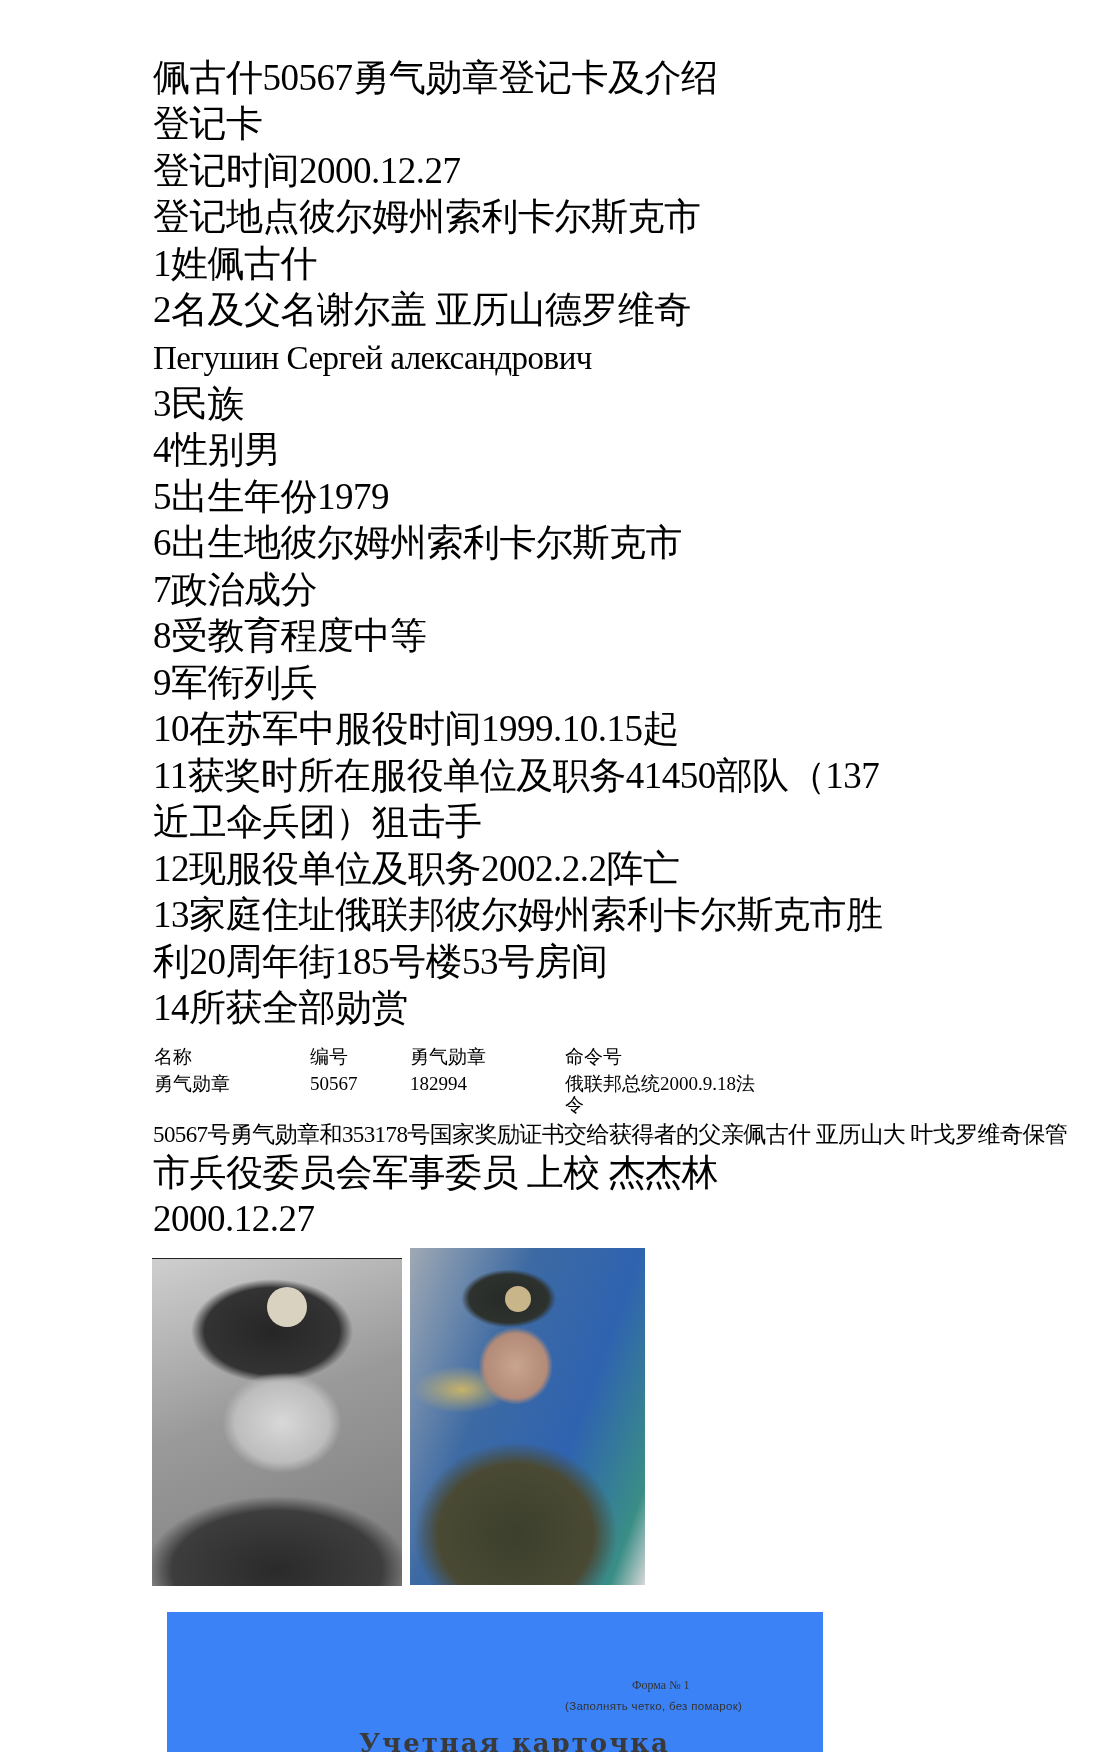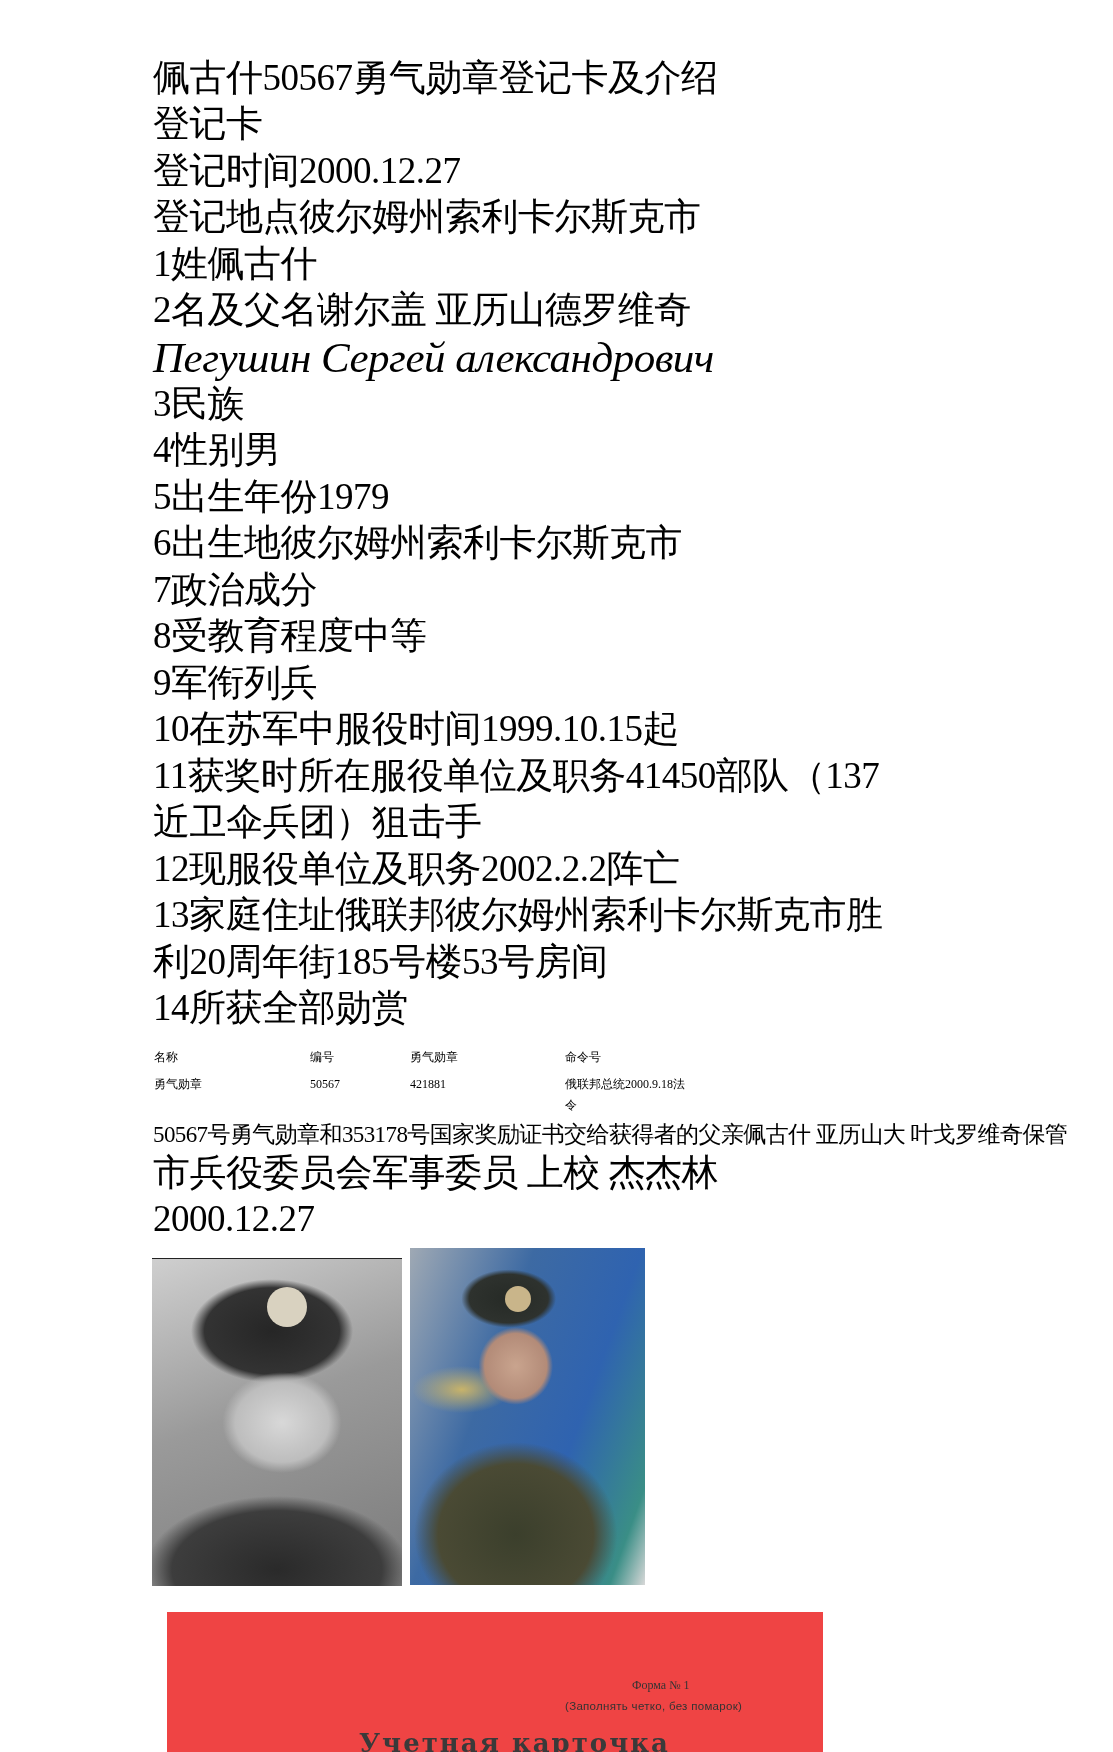--- a/index.html
+++ b/index.html
@@ -2,42 +2,42 @@
 <html><head>
 <meta charset="utf-8">
 <style>
   html, body { margin:0; padding:0; background:#ffffff; }
   body { width:1113px; height:1752px; position:relative; overflow:hidden; color:#000; }
   .line {
     position:absolute; left:153px; white-space:nowrap;
     font-family:"Liberation Serif", "DejaVu Serif", serif;
     font-size:37px; line-height:46px; letter-spacing:-0.5px;
   }
-  .cyr { font-size:43px;font-style:italic; }
+  .cyr { font-size:33px; }
   .small { position:absolute; white-space:nowrap;
-    font-family:"Liberation Serif", "DejaVu Serif", serif; font-size:12px; line-height:22px; }
+    font-family:"Liberation Serif", "DejaVu Serif", serif; font-size:19px; line-height:22px; }
   .note { position:absolute; left:153px; white-space:nowrap;
     font-family:"Liberation Serif", "DejaVu Serif", serif; font-size:23px; line-height:22px; letter-spacing:-0.6px; }
   .photo { position:absolute; overflow:hidden; }
   .photo1 { left:152px; top:1258px; width:250px; height:327px;
     background:
       radial-gradient(ellipse 34% 22% at 52% 50%, #d8d8d8 0%, #bdbdbd 55%, transparent 70%),
       radial-gradient(ellipse 45% 22% at 48% 22%, #262626 0%, #333 60%, transparent 72%),
       radial-gradient(ellipse 70% 30% at 50% 95%, #2a2a2a 0%, #3d3d3d 60%, transparent 75%),
       linear-gradient(160deg, #cfcfcf 0%, #9a9a9a 45%, #7b7b7b 100%);
     border-top:1px solid #222; }
   .photo2 { left:410px; top:1248px; width:235px; height:337px;
     background:
       radial-gradient(ellipse 22% 16% at 45% 35%, #c9a48e 0%, #b38b78 60%, transparent 72%),
       radial-gradient(ellipse 28% 12% at 42% 15%, #262a26 0%, #2e322e 60%, transparent 72%),
       radial-gradient(ellipse 60% 38% at 45% 85%, #3b3f2c 0%, #4a4a34 55%, transparent 72%),
       radial-gradient(ellipse 30% 10% at 22% 42%, #c8b36a 0%, transparent 70%),
       linear-gradient(110deg, #9fa9b4 0%, #3d6aa3 35%, #2f63b0 65%, #3a8e86 90%, #d8d8d8 100%); }
   .badge { position:absolute; border-radius:50%; background:#d9d2c0; }
-  .card { position:absolute; left:167px; top:1612px; width:656px; height:140px; background:#ef4444; }
+  .card { position:absolute; left:167px; top:1612px; width:656px; height:140px; background:#3b82f6; }
   .card-form { position:absolute; left:465px; top:66px; font-family:"Liberation Serif", serif; font-size:12px; color:#333; }
   .card-hint { position:absolute; left:398px; top:88px; font-family:Liberation Sans, sans-serif; font-size:11.5px; color:#333; letter-spacing:0.3px; }
   .card-title { position:absolute; left:192px; top:116px; font-family:"DejaVu Serif", serif; font-size:26px; font-weight:bold; color:#3a3a3a; letter-spacing:2px; }
 </style>
 </head>
 <body>
 
 <div>
   <div class="line" style="top:55px">佩古什50567勇气勋章登记卡及介绍</div>
   <div class="line" style="top:101px">登记卡</div>
@@ -63,21 +63,21 @@
   <div class="line" style="top:985px">14所获全部勋赏</div>
 
   <div>
     <div class="small" style="left:154px;top:1046px">名称</div>
     <div class="small" style="left:310px;top:1046px">编号</div>
     <div class="small" style="left:410px;top:1046px">勇气勋章</div>
     <div class="small" style="left:565px;top:1046px">命令号</div>
 
     <div class="small" style="left:154px;top:1073px">勇气勋章</div>
     <div class="small" style="left:310px;top:1073px">50567</div>
-    <div class="small" style="left:410px;top:1073px">421881</div>
+    <div class="small" style="left:410px;top:1073px">182994</div>
     <div class="small" style="left:565px;top:1073px">俄联邦总统2000.9.18法</div>
     <div class="small" style="left:565px;top:1094px">令</div>
   </div>
 
   <div class="note" style="top:1124px">50567号勇气勋章和353178号国家奖励证书交给获得者的父亲佩古什 亚历山大 叶戈罗维奇保管</div>
   <div class="line" style="top:1150px">市兵役委员会军事委员 上校 杰杰林</div>
   <div class="line" style="top:1196px">2000.12.27</div>
 
   <div class="photo photo1">
     <div class="badge" style="left:115px;top:28px;width:40px;height:40px;"></div>

